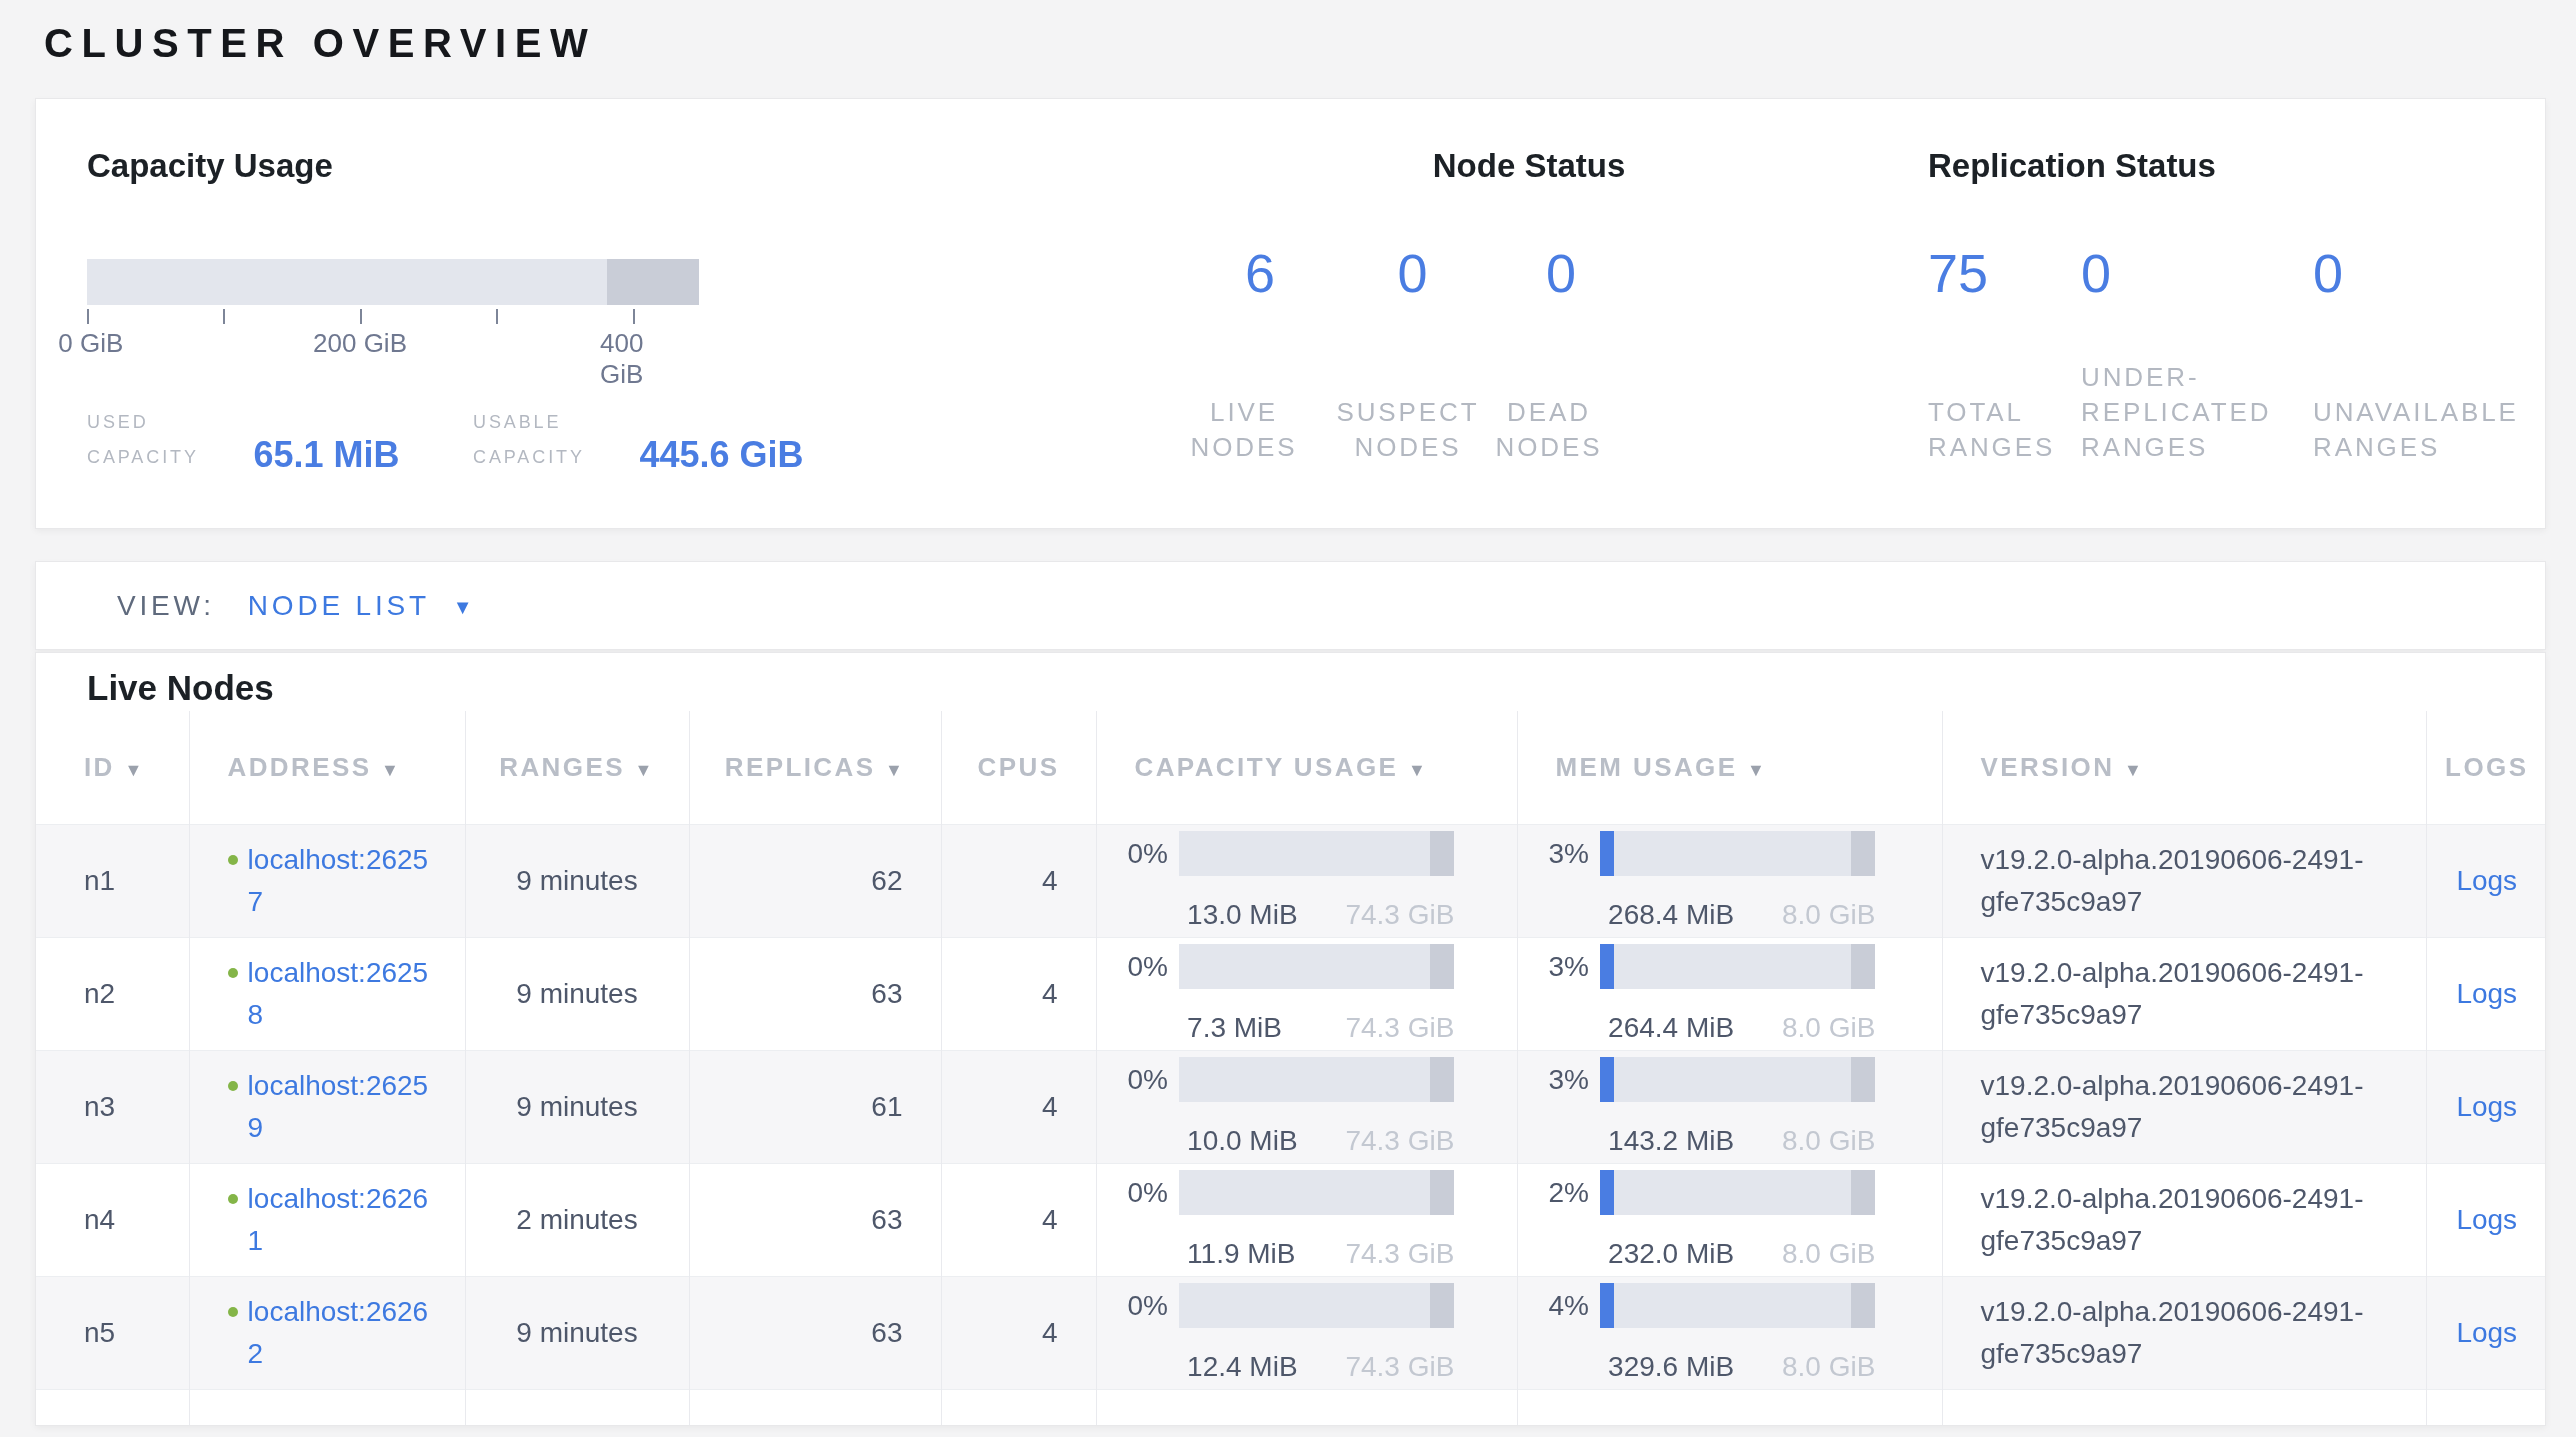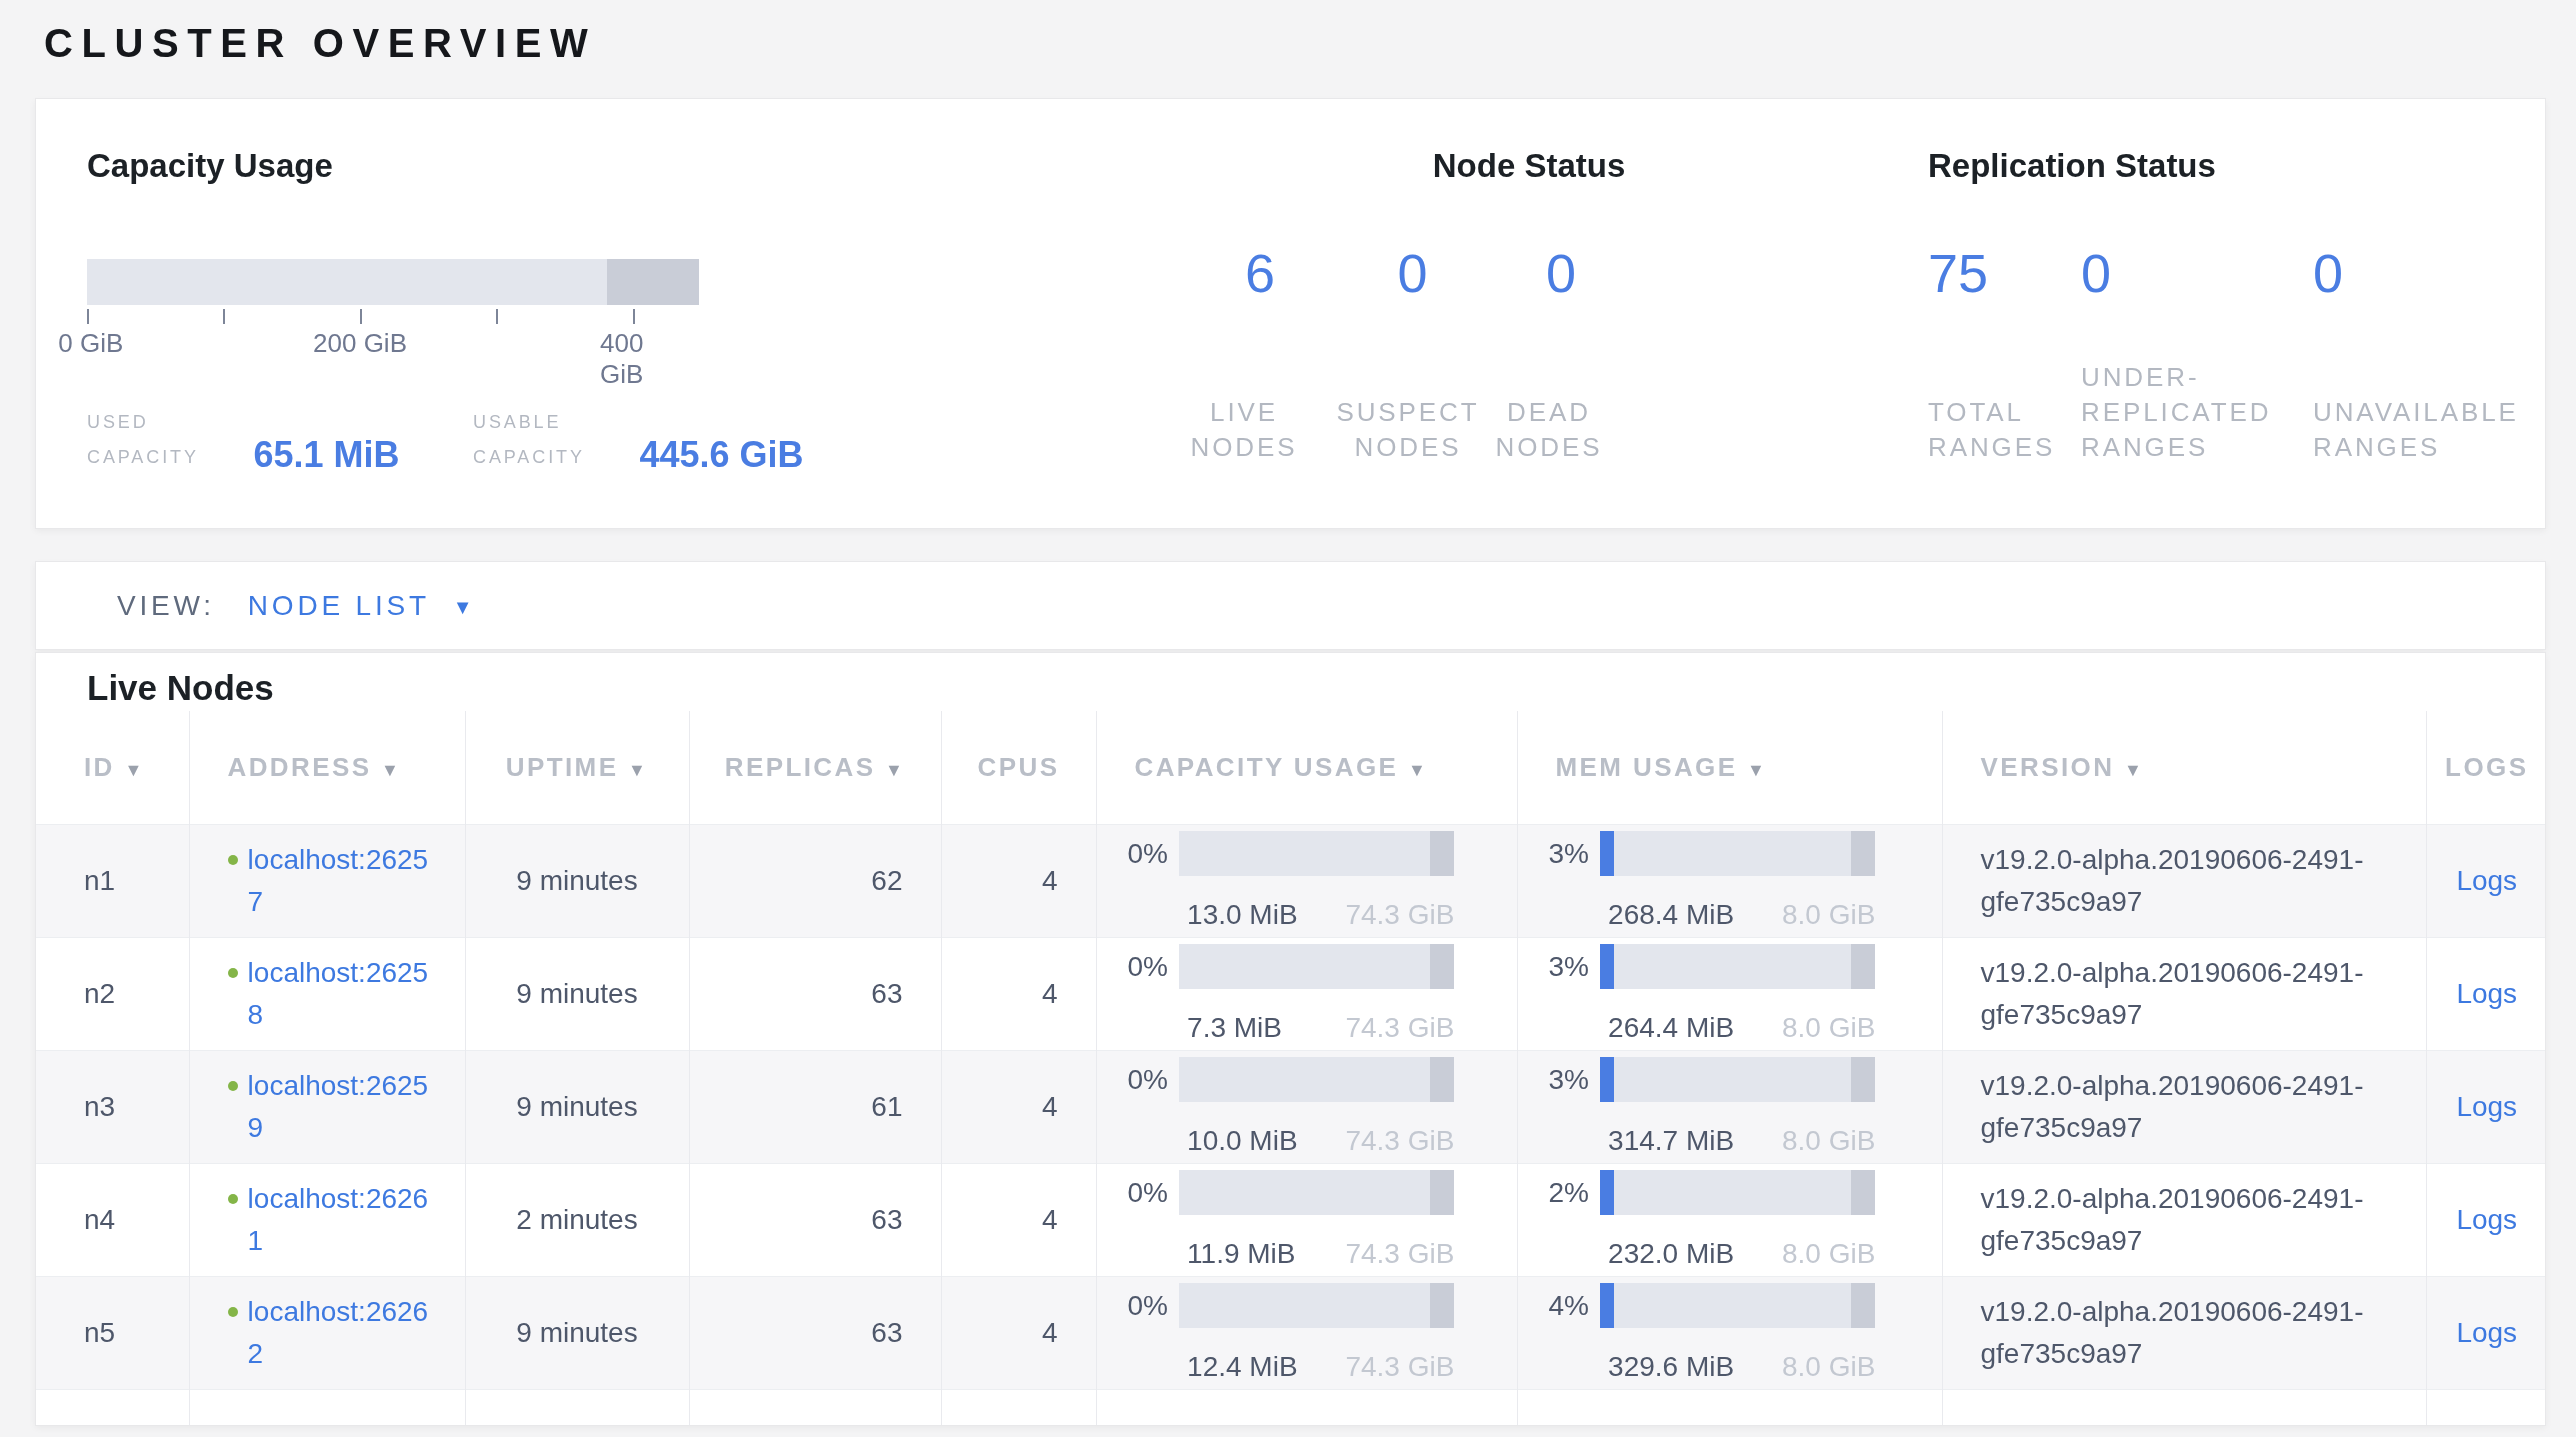--- a/index.html
+++ b/index.html
@@ -228,21 +228,21 @@
         <col class="w-cpu">
           <col class="w-cap">
           <col class="w-mem">
           <col class="w-ver">
           <col class="w-logs">
       </colgroup>
       <thead>
         <tr>
           <th class="h-id"><span>ID</span><span class="sort-arrow">▼</span></th>
           <th class="h-addr"><span>ADDRESS</span><span class="sort-arrow">▼</span></th>
-          <th class="h-up"><span>UPTIME</span><span class="sort-arrow">▼</span></th>
+          <th class="h-up"><span>RANGES</span><span class="sort-arrow">▼</span></th>
           <th class="h-rep"><span>REPLICAS</span><span class="sort-arrow">▼</span></th>
           <th class="h-cpu"><span>CPUS</span></th>
           <th class="h-cap"><span>CAPACITY USAGE</span><span class="sort-arrow">▼</span></th>
           <th class="h-mem"><span>MEM USAGE</span><span class="sort-arrow">▼</span></th>
           <th class="h-ver"><span>VERSION</span><span class="sort-arrow">▼</span></th>
           <th class="h-logs"><span>LOGS</span></th>
         </tr>
       </thead>
       <tbody>
 
@@ -362,21 +362,21 @@
               </div>
             </td>
           <td class="c-mem">
               <div class="usage">
                 <span class="pct">3%</span>
                 <div class="ub">
                   <div class="bar bar-sm">
                     <span class="fill" style="width: 3%; min-width: 13.4px;"></span>
                   </div>
                   <div class="vals">
-                    <span class="used">314.7 MiB</span>
+                    <span class="used">143.2 MiB</span>
                     <span class="total">8.0 GiB</span>
                   </div>
                 </div>
               </div>
             </td>
           <td class="c-ver">
               <div>v19.2.0-alpha.20190606-2491-gfe735c9a97</div>
             </td>
           <td class="c-logs"><a class="logs">Logs</a></td>
         </tr>

